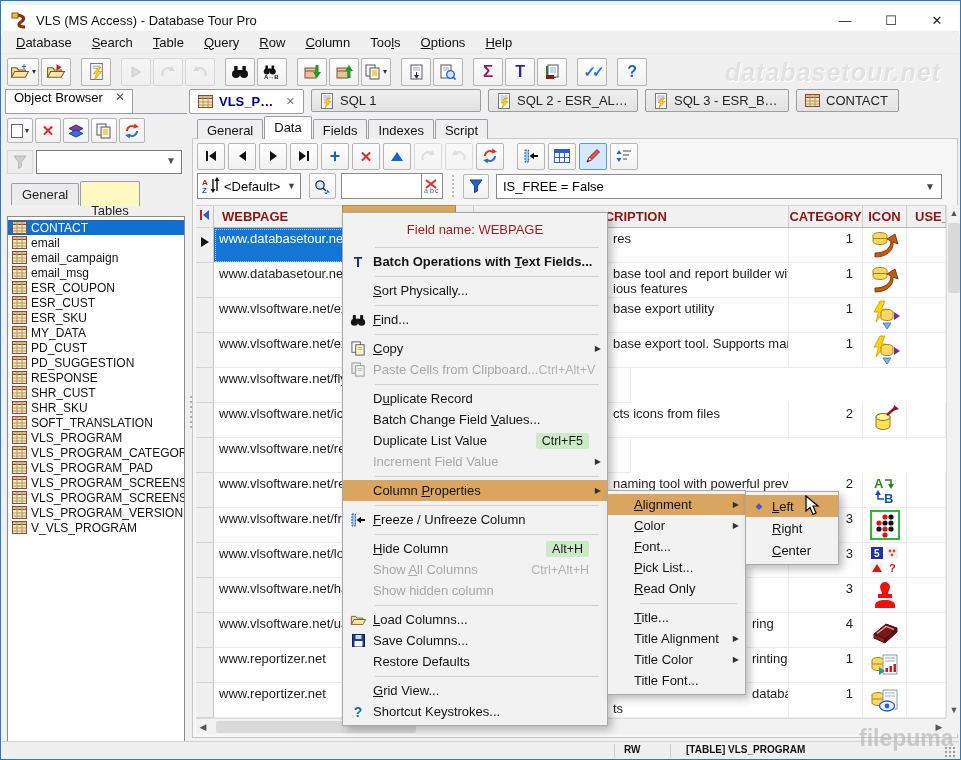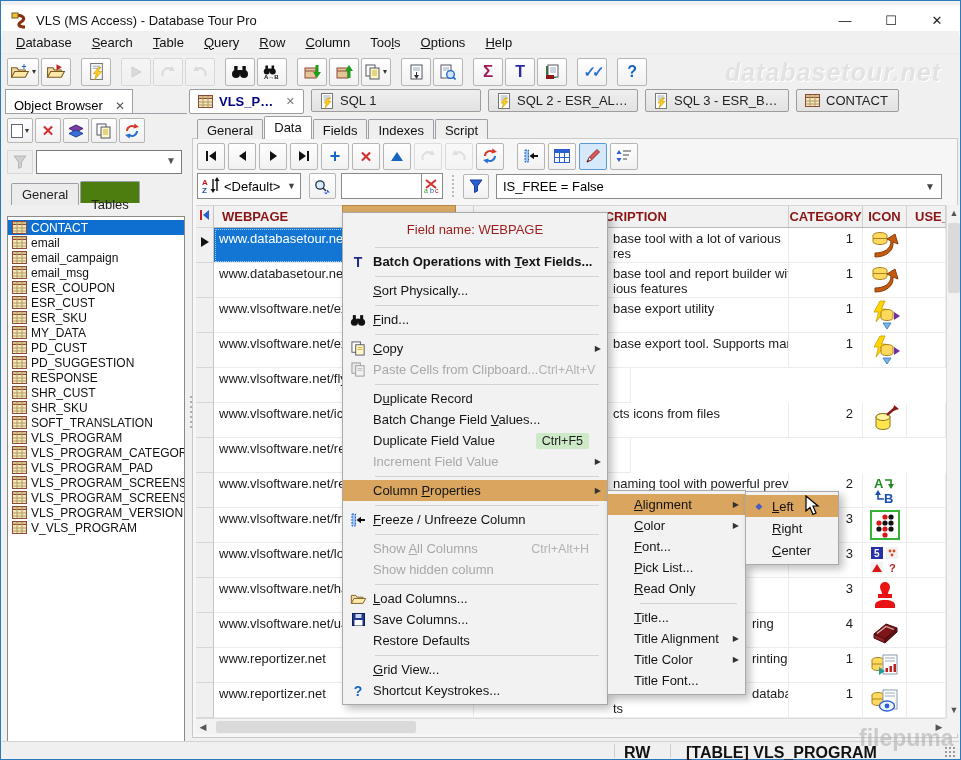--- a/index.html
+++ b/index.html
@@ -17,32 +17,32 @@
 .mb-item{padding:2px 10px;font-size:13px;color:#111}
 
 #toolbar{position:absolute;left:1px;top:53px;width:957px;height:35px;background:#f0f0f0;display:flex;align-items:center;padding-left:5px}
 .tb-group{display:flex;margin-right:8px}
 .tbtn{min-width:30px;height:28px;border:1px solid #b5b5b5;background:linear-gradient(#fefefe,#f1f1f1);border-radius:2px;display:flex;align-items:center;justify-content:center;margin-right:2px;padding:0 2px}
 .tbtn.dis{opacity:.4}
 .tbtn .dd{font-size:8px;color:#333;margin-left:2px}
 #tb-watermark{position:absolute;right:18px;top:4px;font-size:25px;font-weight:bold;font-style:italic;color:#e2e2e2;text-shadow:1px 1px 0 #fff;letter-spacing:1px}
 
 #objpanel{position:absolute;left:4px;top:88px;width:182px;height:664px}
-#obj-tab{position:absolute;left:0;top:0;width:128px;height:24px;background:#fff;border:1px solid #9aa0a6;border-bottom:none;display:flex;align-items:flex-end;font-size:13px;padding-left:8px}
+#obj-tab{position:absolute;left:0;top:0;width:128px;height:24px;background:#fff;border:1px solid #9aa0a6;border-bottom:none;display:flex;align-items:flex-start;font-size:13px;padding-left:8px}
 #obj-close{margin-left:auto;margin-right:7px;color:#555;font-size:12px}
 #obj-body{position:absolute;left:0;top:24px;width:182px;height:640px;border-top:1px solid #9aa0a6;background:#f0f0f0}
 #obj-toolbar{display:flex;padding:4px 2px}
 .obtn{min-width:26px;height:25px;border:1px solid #b5b5b5;background:linear-gradient(#fefefe,#f1f1f1);border-radius:2px;display:flex;align-items:center;justify-content:center;margin-right:2px;padding:0 2px}
 #obj-filterrow{display:flex;padding:3px 2px;align-items:center}
 #obj-funnel{width:26px;height:24px;border:1px solid #c5c5c5;background:#eee;display:flex;align-items:center;justify-content:center;opacity:.55}
 #obj-combo{width:146px;height:24px;background:#fff;border:1px solid #7a7a7a;margin-left:3px;position:relative}
 #obj-combo .cdd{position:absolute;right:5px;top:4px;color:#555;font-size:10px}
 #obj-tabs{display:flex;margin:6px 0 0 6px;height:22px}
 .otab{padding:3px 10px;font-size:13px;color:#222;border:1px solid #9aa0a6;background:#ececec;border-bottom:none;border-radius:2px 2px 0 0;margin-right:1px}
-.otab.act{background:#4d7c0f;position:relative;top:-2px;padding-top:15px}
+.otab.act{background:#fef9c3;position:relative;top:-2px;padding-top:21px}
 #obj-list{position:absolute;left:2px;top:102px;width:178px;height:542px;background:#fff;border:1px solid #8a8a8a;overflow:hidden;padding-top:3px}
 .oli{height:15px;display:flex;align-items:center;font-size:12px;color:#111;padding-left:4px;white-space:nowrap}
 .oli .oic{margin-right:4px;display:flex;flex:none}
 .oli.sel{background:#0f6fd0;color:#fff}
 #splitgrip{position:absolute;left:186px;top:393px;width:7px;height:36px;display:flex;flex-direction:column;align-items:center;justify-content:space-between;padding:2px 0}
 #splitgrip i{width:2px;height:2px;background:#9a9a9a;border-radius:50%}
 
 #doctabs{position:absolute;left:188px;top:88px;width:770px;height:26px;display:flex;align-items:flex-start}
 .dtab{height:23px;border:1px solid #9d9d9d;background:linear-gradient(#efefef,#e2e2e2);border-radius:2px;margin-right:7px;display:flex;align-items:center;font-size:13px;color:#222;padding:0 8px;white-space:nowrap;overflow:hidden}
 .dtab .tic{margin-right:6px;display:flex;flex:none}
@@ -84,21 +84,21 @@
 .cicon{display:flex;justify-content:center;padding:2px 0 0 0}
 
 .sbar{position:absolute;background:#f2f2f2}
 #vscroll{left:945px;top:204px;width:14px;height:513px;border-left:1px solid #dcdcdc}
 #hscroll{left:195px;top:717px;width:750px;height:16px;border-top:1px solid #dcdcdc;display:flex;align-items:center}
 .sarrow{color:#555;font-size:9px;width:14px;height:14px;display:flex;align-items:center;justify-content:center}
 #vthumb{position:absolute;left:1px;top:18px;width:12px;height:70px;background:#dadada;border-radius:2px}
 #hthumb{position:absolute;left:20px;top:2px;width:200px;height:12px;background:#dadada;border-radius:2px}
 #scorner{left:945px;top:717px;width:14px;height:16px}
 
-#statusbar{position:absolute;left:1px;top:740px;width:957px;height:18px;background:#f0f0f0;border-top:1px solid #d3d3d3;font-size:16px;color:#111}
+#statusbar{position:absolute;left:1px;top:740px;width:957px;height:18px;background:#f0f0f0;border-top:1px solid #d3d3d3;font-size:10px;color:#111}
 .sdiv{position:absolute;top:2px;width:1px;height:14px;background:#cfcfcf}
 #st-mode{position:absolute;left:622px;top:2px;font-weight:bold}
 #st-object{position:absolute;left:684px;top:2px;font-weight:bold}
 #resizegrip{position:absolute;right:3px;top:4px;width:12px;height:12px;background-image:radial-gradient(circle at 2px 2px,#9a9a9a 1px,transparent 1.2px);background-size:4px 4px}
 #filepuma{position:absolute;left:858px;top:724px;font-size:23px;font-weight:bold;color:rgba(170,170,170,.55);z-index:60;pointer-events:none}
 
 .menu{position:absolute;background:#f2f2f2;border:1px solid #a9a9a9;box-shadow:4px 4px 8px rgba(0,0,0,.25);padding:3px 0;z-index:40}
 .mhead{height:27px;display:flex;align-items:center;justify-content:center;color:#9b1c1c;font-size:13px}
 .mi{height:21px;display:flex;align-items:center;font-size:13px;color:#141414;position:relative;padding-right:18px}
 .mi .gut{width:30px;display:flex;justify-content:center;align-items:center;flex:none}
@@ -935,21 +935,20 @@
   <div id="hdr-pressed"></div>
   <div id="gridbody">
       <div class="grow">
         <div class="gind">
           <span><svg width="8" height="10">
               <polygon points="0,0 8,5 0,10" fill="#111"></polygon>
             </svg></span>
         </div>
         <div class="gcell sel" style="width:260px">www.databasetour.net</div>
         <div class="gcell" style="width:315px">
-          <div class="dline" style="padding-left:134px">base tool with a lot of various</div>
           <div class="dline" style="padding-left:134px">res</div>
         </div>
         <div class="gcell ccat" style="width:74px">1</div>
         <div class="gcell cicon" style="width:44px">
           <span style="display:flex">
             <svg width="30" height="30" viewBox="0 0 30 30">
               <ellipse cx="10" cy="5.5" rx="7" ry="3" fill="#ffd95e" stroke="#a8821e"></ellipse>
               <path d="M3 5.5 v6 a7 3 0 0 0 14 0 v-6" fill="#ffd95e" stroke="#a8821e"></path>
               <line x1="3" y1="8.5" x2="17" y2="8.5" stroke="#a8821e"></line>
               <path d="M5 27 C 16 27 24 21 23 12 L 28 14 L 25 4 L 17 9 L 21 11 C 21 19 14 23 5 23 Z" fill="#c55a11" stroke="#8a3c08"></path>
@@ -1316,21 +1315,21 @@
         <div class="mi">
           <span class="gut" style="display:flex;justify-content:center"></span>
           <span class="lbl">D<u>u</u>plicate Record</span>
         </div>
         <div class="mi">
           <span class="gut" style="display:flex;justify-content:center"></span>
           <span class="lbl">Batch Change Field <u>V</u>alues...</span>
         </div>
         <div class="mi">
           <span class="gut" style="display:flex;justify-content:center"></span>
-          <span class="lbl">Duplicate Field Value</span>
+          <span class="lbl">Duplicate List Value</span>
           <span class="sc badge">Ctrl+F5</span>
         </div>
         <div class="mi dis">
           <span class="gut" style="display:flex;justify-content:center"></span>
           <span class="lbl">Increment Field Value</span>
           <span class="arr">▶</span>
         </div>
         <div class="msep">
           <i></i>
         </div>
@@ -1347,20 +1346,25 @@
             <svg width="15" height="14">
               <rect x="1" y="1" width="3.5" height="12" fill="#9ec7ef" stroke="#2a5fd0" stroke-dasharray="2,1"></rect>
               <line x1="14" y1="7" x2="7" y2="7" stroke="#111" stroke-width="2"></line>
               <polygon points="5.5,7 10,3.8 10,10.2" fill="#111"></polygon>
             </svg>
           </span>
           <span class="lbl"><u>F</u>reeze / Unfreeze Column</span>
         </div>
         <div class="msep">
           <i></i>
+        </div>
+        <div class="mi">
+          <span class="gut" style="display:flex;justify-content:center"></span>
+          <span class="lbl"><u>H</u>ide Column</span>
+          <span class="sc badge">Alt+H</span>
         </div>
         <div class="mi dis">
           <span class="gut" style="display:flex;justify-content:center"></span>
           <span class="lbl">Show <u>A</u>ll Columns</span>
           <span class="sc">Ctrl+Alt+H</span>
         </div>
         <div class="mi dis">
           <span class="gut" style="display:flex;justify-content:center"></span>
           <span class="lbl">Show hidden column</span>
         </div>

